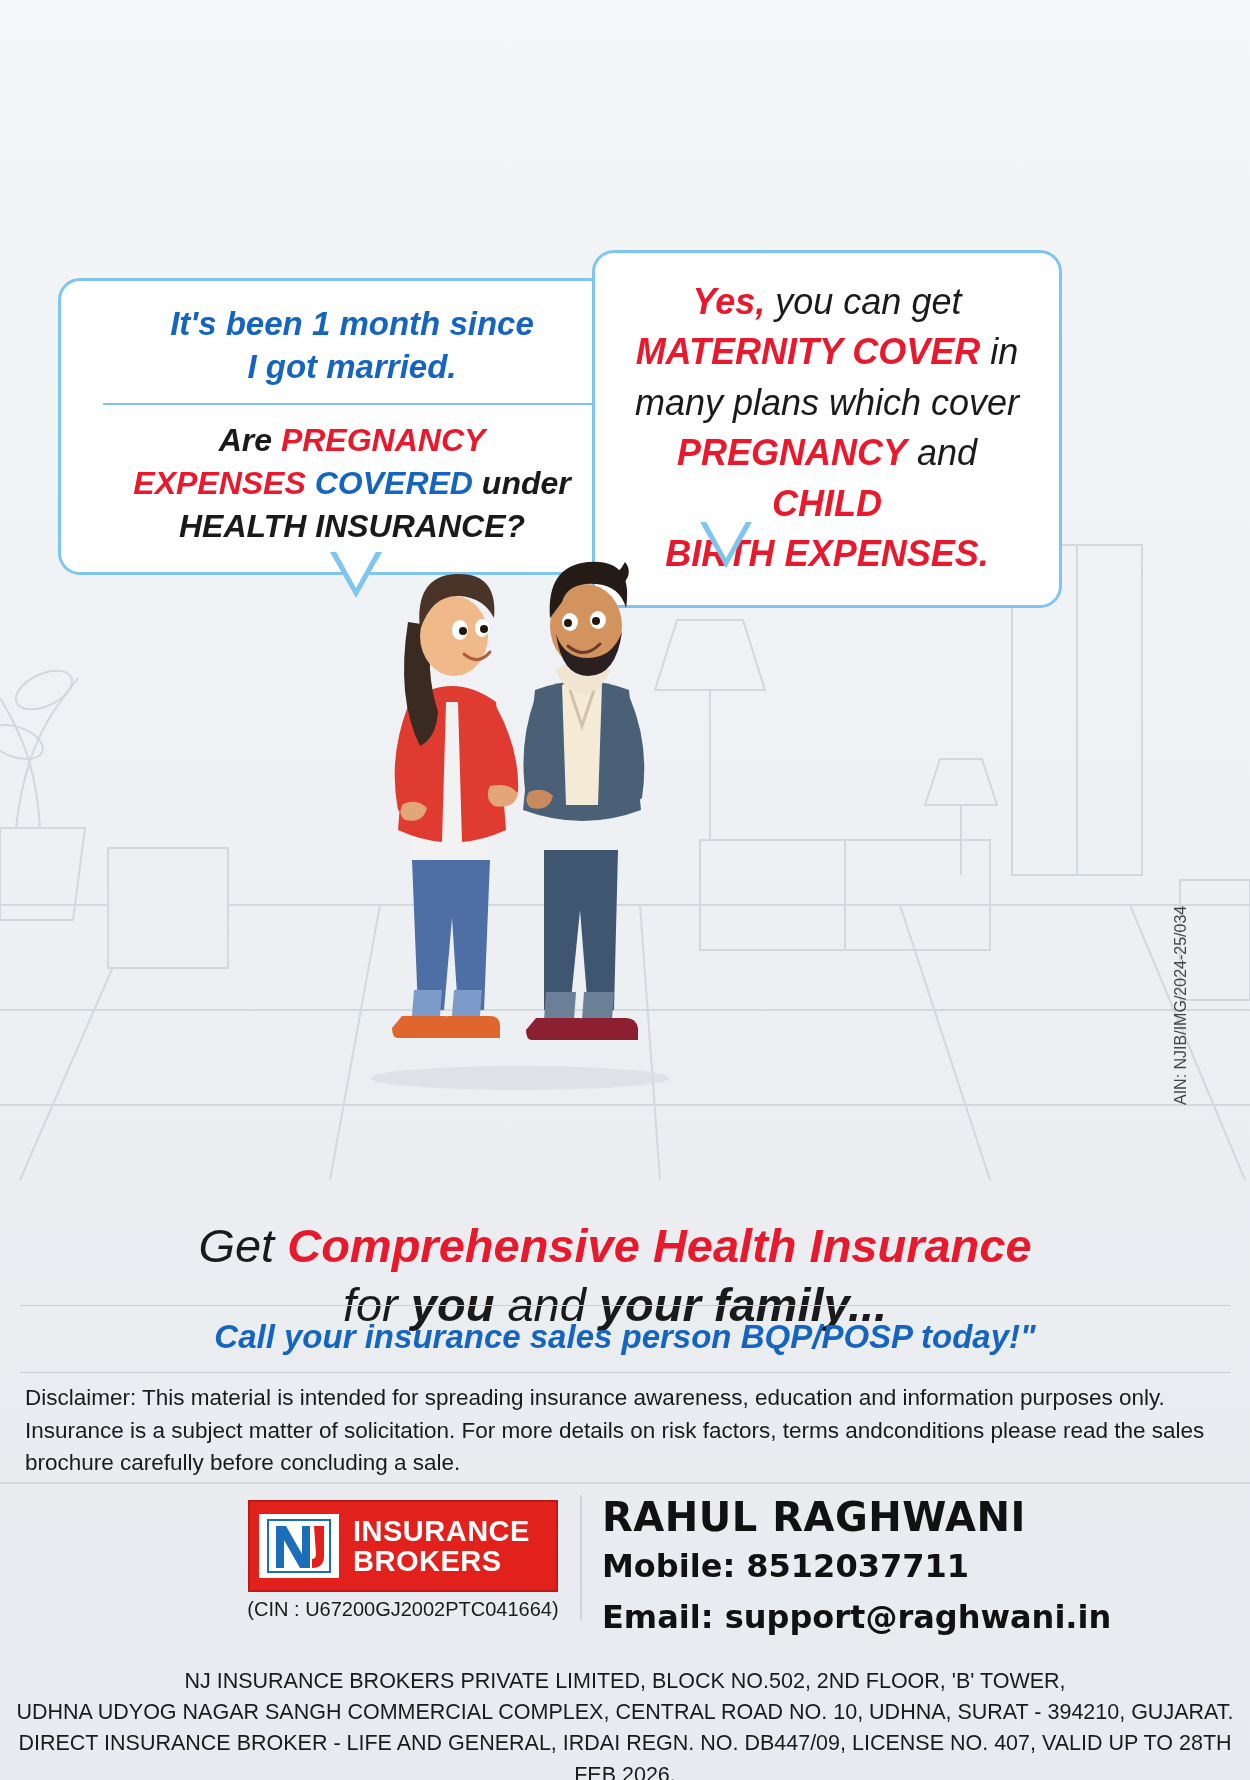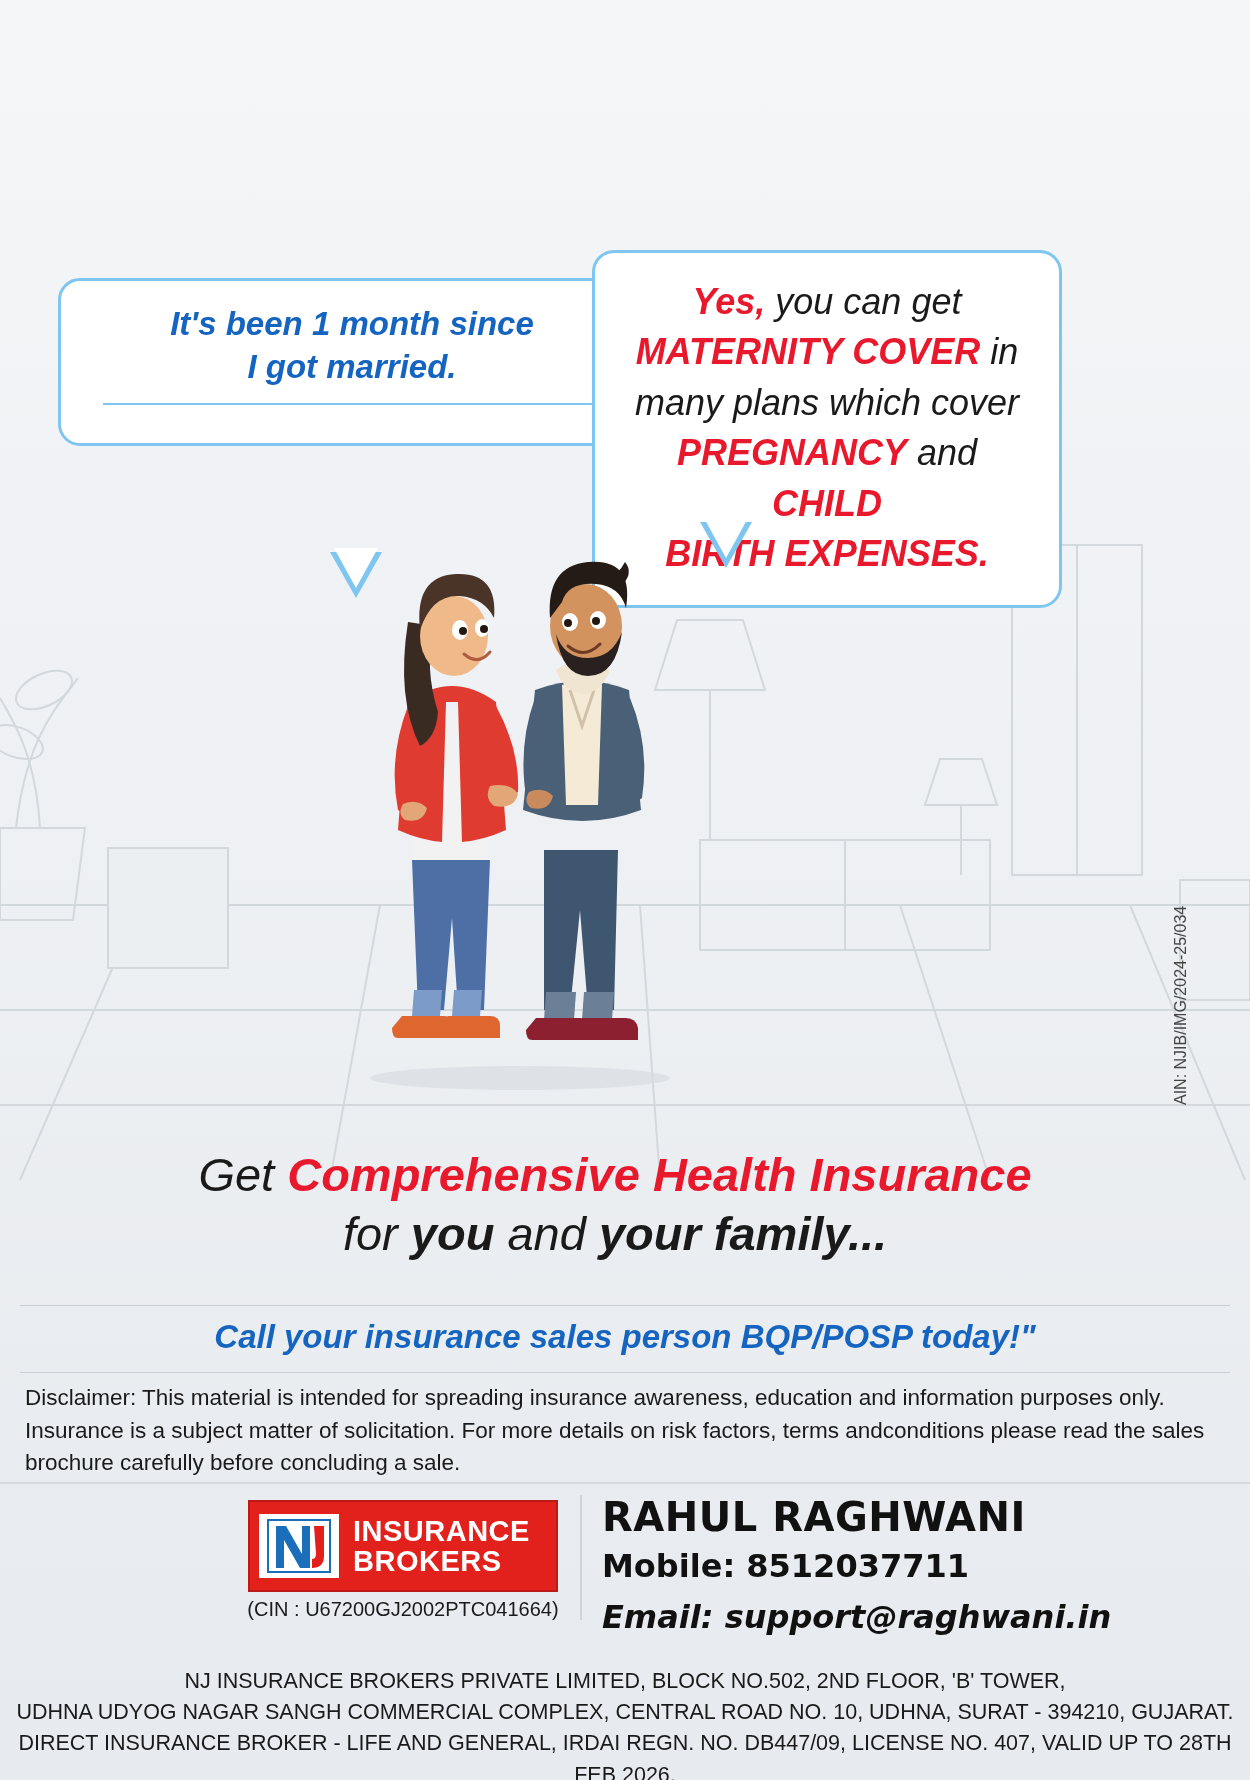--- a/index.html
+++ b/index.html
@@ -129,21 +129,21 @@
     left: 330px;
     top: 530px;
     width: 380px;
     height: 560px;
   }
 
   
   .tagline {
     position: absolute;
     left: 0;
-    top: 1146px;
+    top: 1217px;
     width: 1230px;
     text-align: center;
     font-size: 47px;
     font-style: italic;
     line-height: 1.25;
     color: #1a1a1a;
   }
   .tagline .red { color: #e8192c; font-weight: bold; }
   .tagline .bold { font-weight: bold; }
 
@@ -273,21 +273,20 @@
     color: #111;
   }
   .agent-email {
     position: absolute;
     left: 602px;
     top: 1598px;
     font-size: 32px;
     font-weight: bold;
     font-family: "DejaVu Sans", sans-serif;
     color: #111;
-    font-style: italic;
   }
   .addr {
     position: absolute;
     left: 0;
     top: 1666px;
     width: 1250px;
     text-align: center;
     font-size: 21.5px;
     line-height: 1.45;
     color: #1a1a1a;
@@ -345,20 +344,25 @@
     </g>
   </svg>
 
 
   <div class="bubble bubble-left">
     <div class="bub-top">
       <span>It's been 1 month since</span><br>
       <span>I got married.</span>
     </div>
     <div class="divider"></div>
+    <div class="bub-body">
+      <span class="plain">Are </span><span class="red">PREGNANCY</span><br>
+      <span class="red">EXPENSES </span><span class="blue">COVERED</span><span class="plain"> under</span><br>
+      <span class="plain">HEALTH INSURANCE?</span>
+    </div>
   </div>
   <div class="tail tail-l-outer"></div>
   <div class="tail tail-l-inner"></div>
 
   <div class="bubble bubble-right">
     <div class="rbody">
       <span class="yes">Yes,</span><span> you can get</span><br>
       <span class="red">MATERNITY COVER</span><span> in</span><br>
       <span>many plans which cover</span><br>
       <span class="red">PREGNANCY</span><span> and </span><span class="red">CHILD</span><br>

